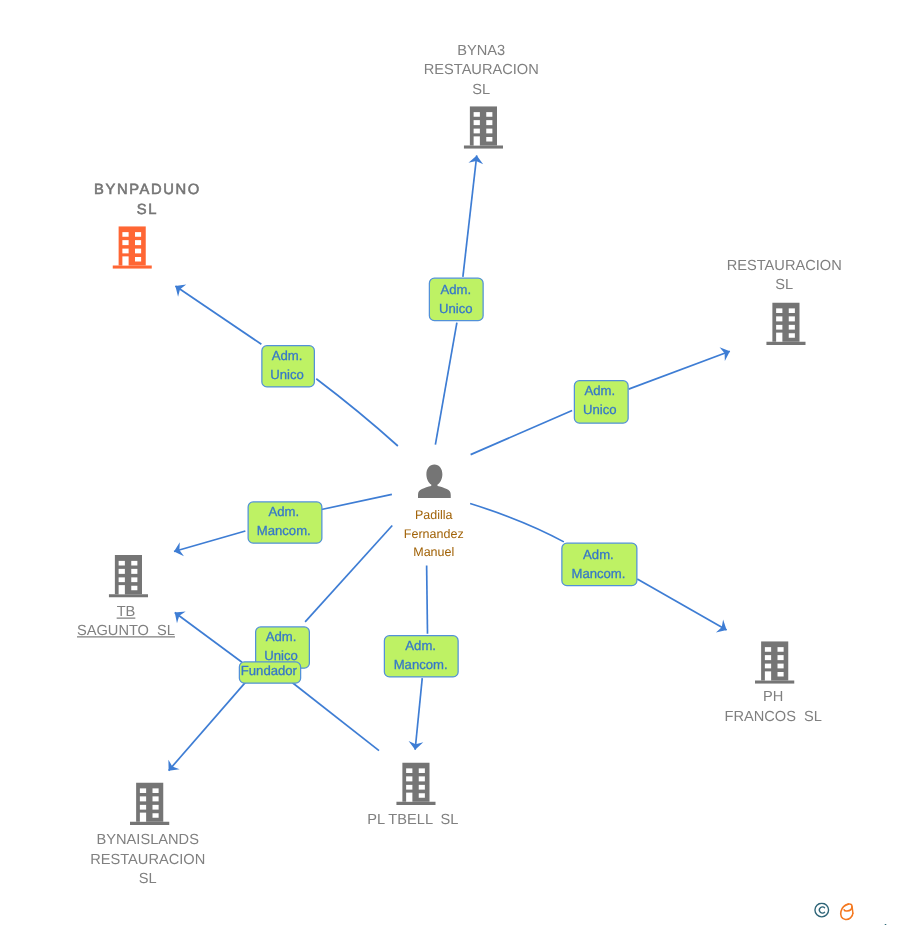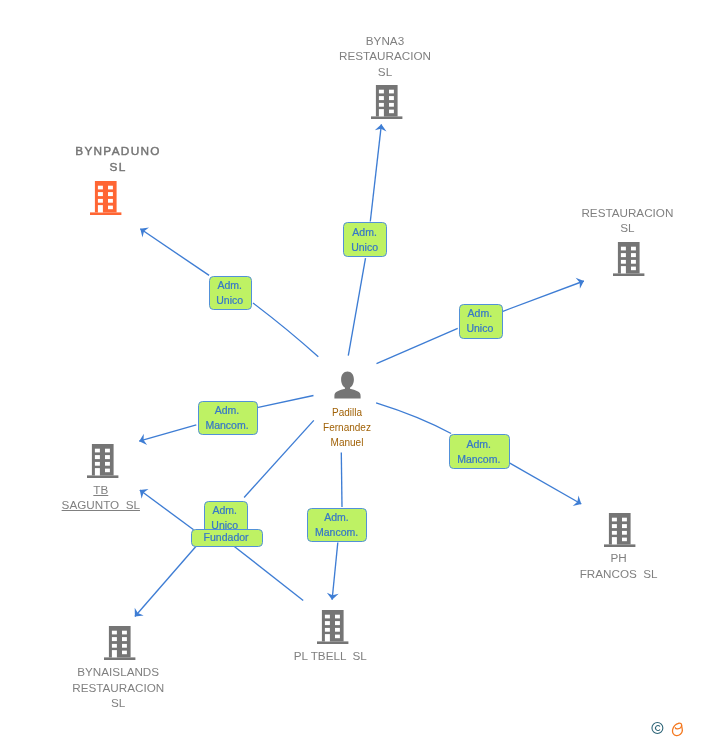--- a/index.html
+++ b/index.html
@@ -202,21 +202,21 @@
 <div class="rolebox" style="left:458.5px;top:304.1px;width:44.3px;height:34.6px;">Adm.
 Unico</div>
 <div class="rolebox" style="left:197.7px;top:400.8px;width:60.2px;height:34.2px;">Adm.
 Mancom.</div>
 <div class="rolebox" style="left:449.3px;top:434.3px;width:60.5px;height:35px;">Adm.
 Mancom.</div>
 <div class="rolebox" style="left:307.3px;top:507.6px;width:60.1px;height:34.2px;">Adm.
 Mancom.</div>
 <div class="rolebox" style="left:203.5px;top:500.9px;width:44.2px;height:34.5px;">Adm.
 Unico</div>
-<div class="rolebox" style="left:190.9px;top:528.8px;width:72px;height:18.1px;">Fundador</div>
+<div class="rolebox" style="left:190.9px;top:528.8px;width:50px;height:18.1px;">Fundador</div>
 
 </div>
 
 <div class="logo" style="left:651px;top:718px;">
   <svg width="14" height="16" viewBox="0 0 14 16" style="position:absolute;left:0;top:4.2px;">
     <circle cx="6.4" cy="6" r="5.45" fill="none" stroke="#2d6477" stroke-width="1.1"></circle>
     <path d="M 8.7 4.25 C 8.05 3.3 6.25 3.2 5.25 4.25 C 4.2 5.3 4.2 6.7 5.25 7.75 C 6.25 8.8 8.05 8.7 8.7 7.75" fill="none" stroke="#2d6477" stroke-width="1.05" stroke-linecap="round"></path>
   </svg>
   <svg width="14" height="19" viewBox="0 0 16 20" style="position:absolute;left:18.3px;top:1.6px;">
     <g stroke="#f4781f" stroke-width="1.45" fill="none" stroke-linecap="round">

